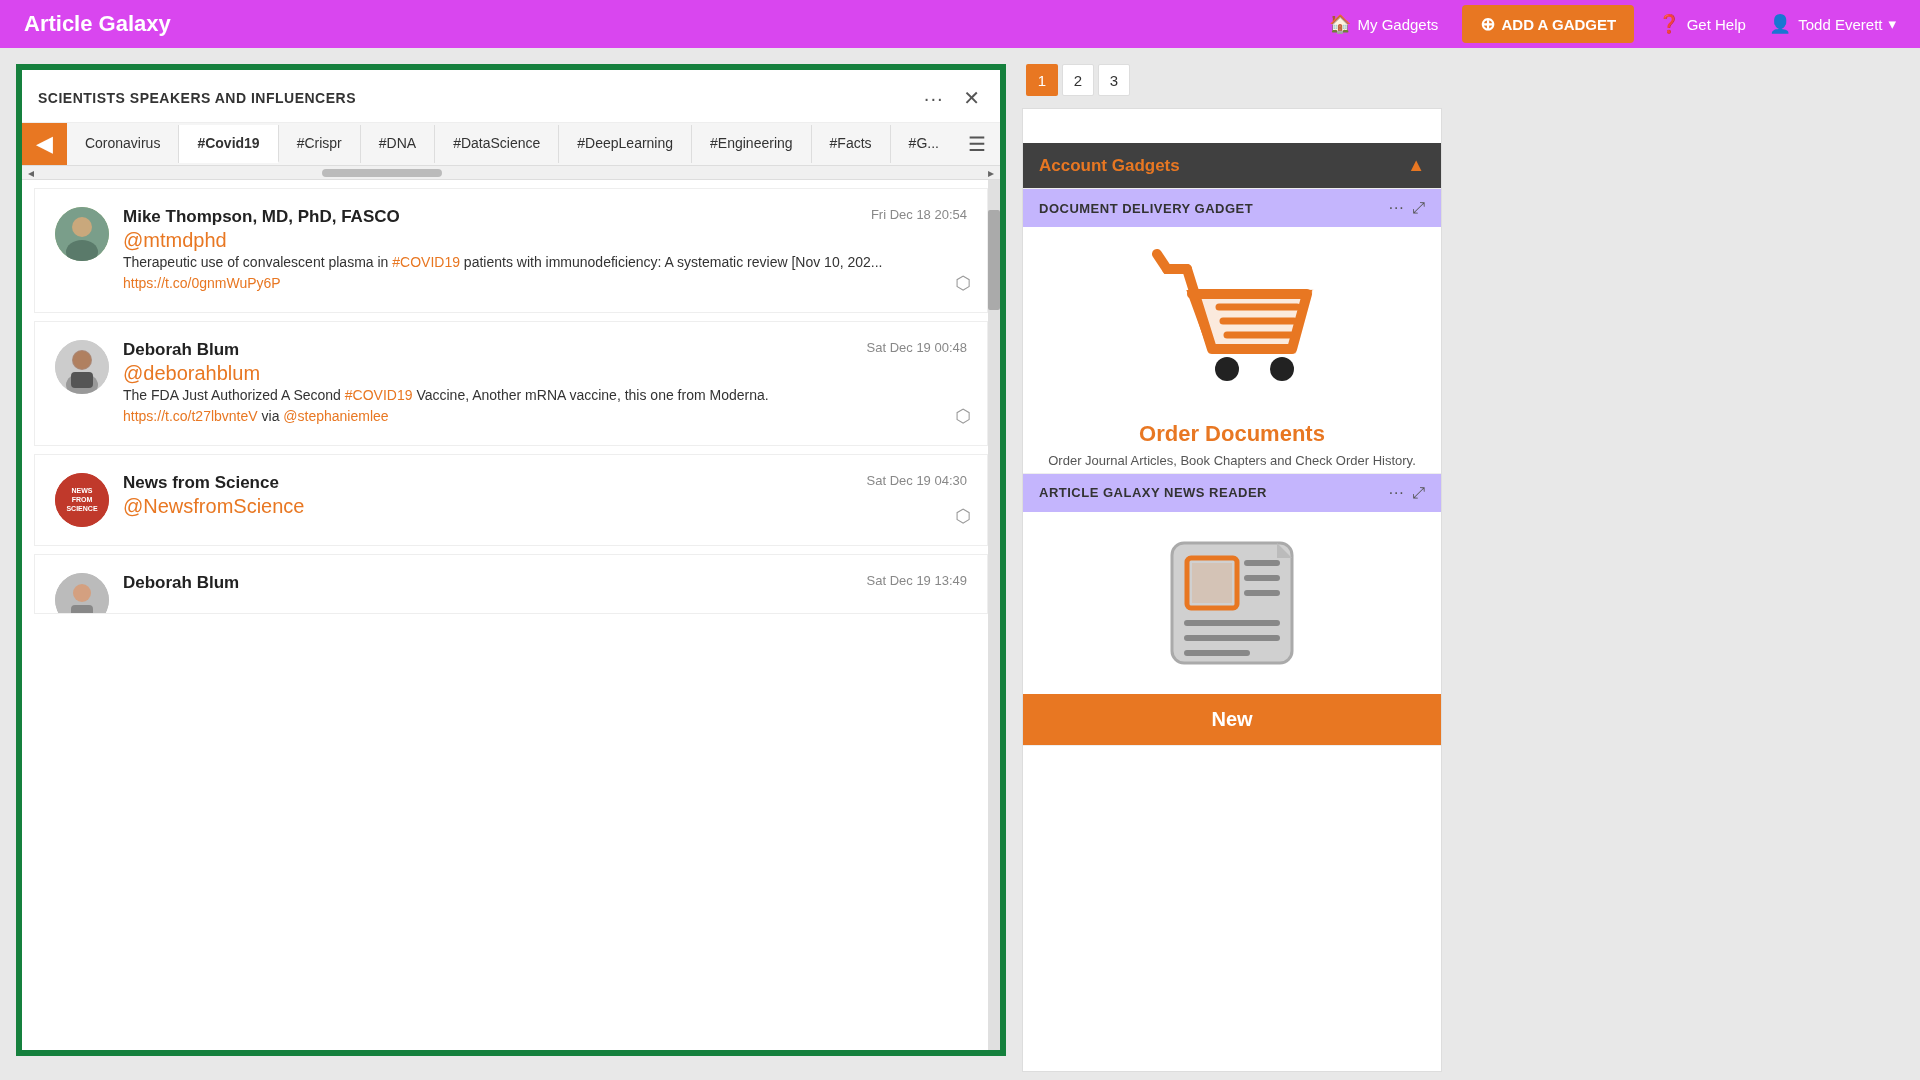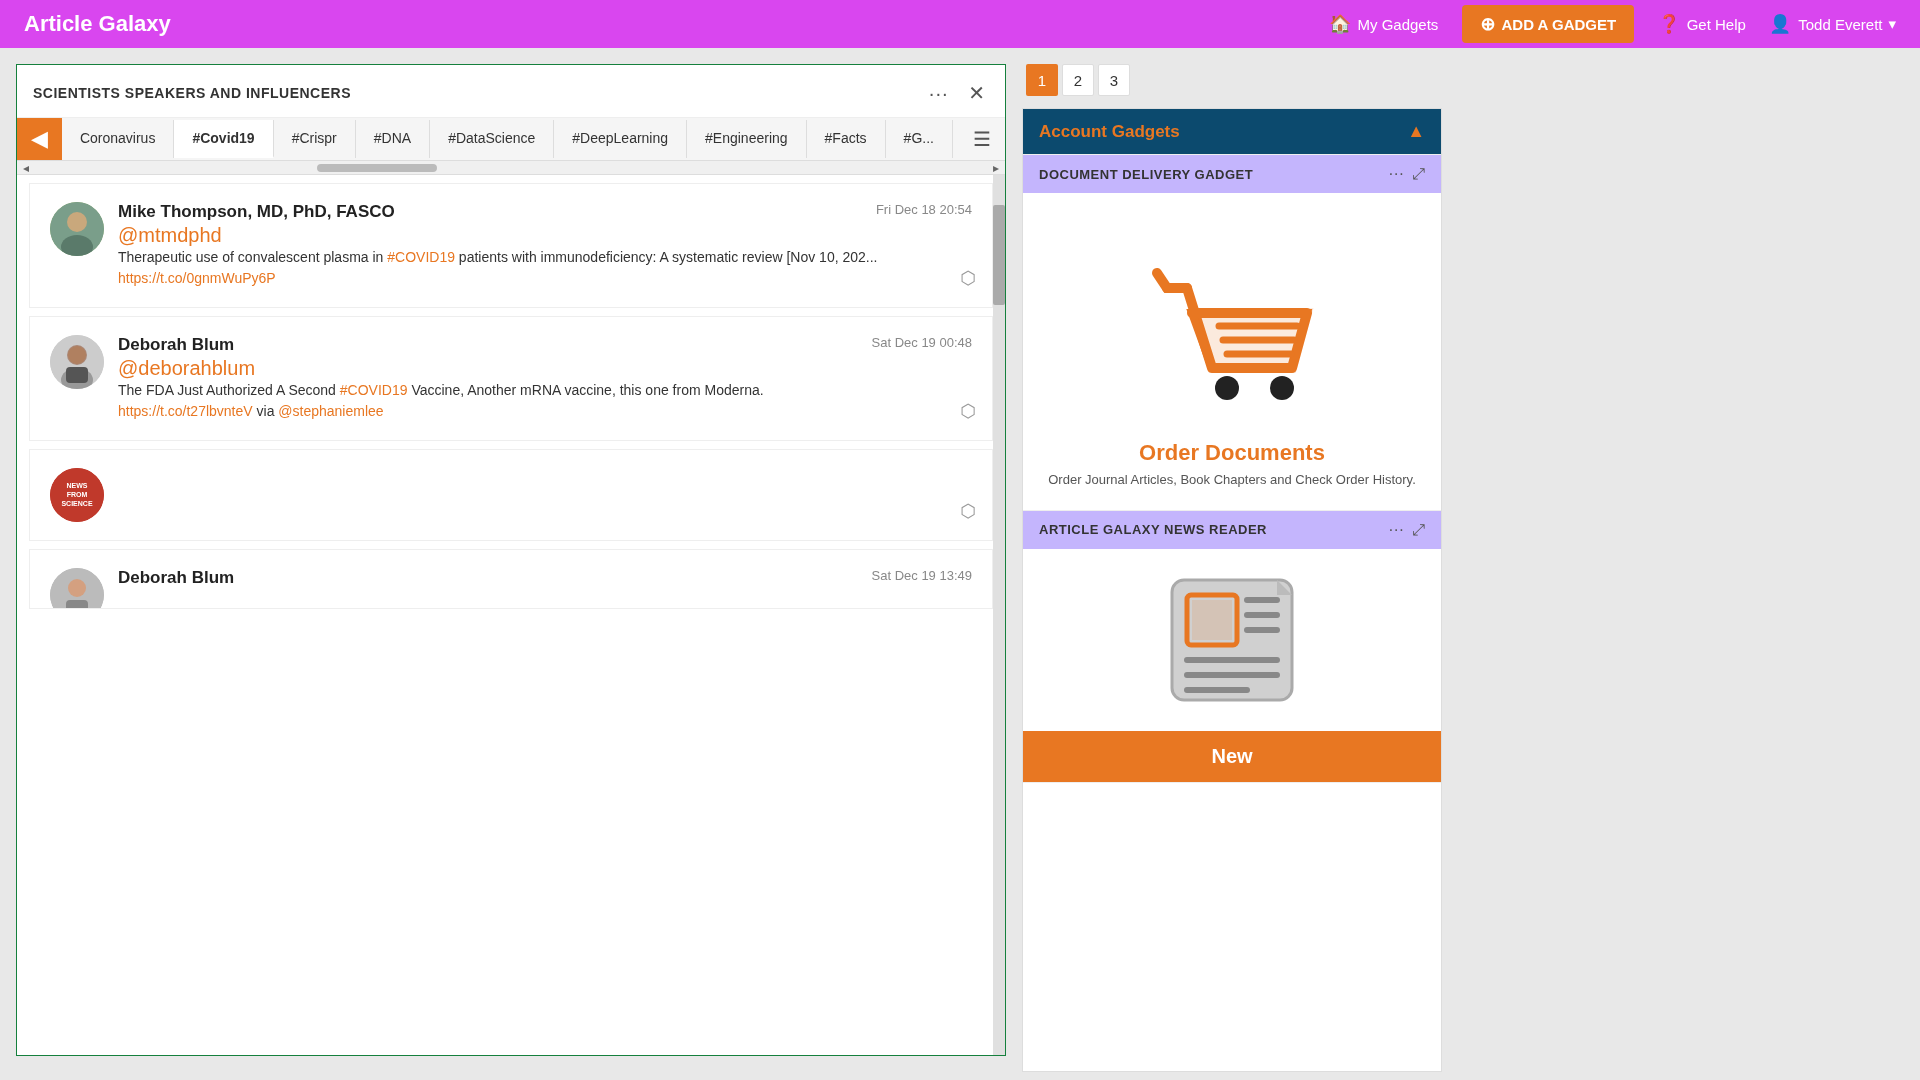--- a/index.html
+++ b/index.html
@@ -51,21 +51,21 @@
     .main-layout {
       display: flex;
       height: calc(1080px - 56px);
     }
 
     
     .left-panel {
       background: #fff;
       width: 990px;
       margin: 16px 16px 16px 16px;
-      border: 1px solid #15803d;
+      border: 6px solid #15803d;
       display: flex;
       flex-direction: column;
       position: relative;
     }
 
     .panel-header {
       display: flex;
       align-items: center;
       justify-content: space-between;
       padding: 14px 16px 10px 16px;
@@ -288,26 +288,27 @@
 
     
     .account-gadgets {
       background: #fff;
       border: 1px solid #ddd;
       flex: 1;
       display: flex;
       flex-direction: column;
     }
     .account-gadgets-header {
-      background: #0c4a6e;
+      background: #404040;
       padding: 12px 16px;
       display: flex;
       align-items: center;
       justify-content: space-between;
       border-bottom: 1px solid #eee;
+      margin-top: 34px;
     }
     .account-gadgets-title {
       color: #e87722;
       font-size: 17px;
       font-weight: bold;
     }
     .collapse-btn {
       background: none;
       border: none;
       cursor: pointer;
@@ -339,26 +340,25 @@
     }
     .gadget-icon-btn {
       background: none;
       border: none;
       cursor: pointer;
       color: #555;
       font-size: 16px;
     }
 
     .gadget-body {
-      padding: 20px;
+      padding: 2px;
       display: flex;
       flex-direction: column;
       align-items: center;
       background: #fff;
-      margin-top: 35px;
     }
 
     
     .cart-icon-container {
       margin: 10px 0;
     }
 
     
     .order-docs-title {
       color: #e87722;
@@ -509,20 +509,27 @@
       <div class="tweet-card">
         <div class="avatar nfs">
           <svg width="54" height="54" viewBox="0 0 54 54">
             <circle cx="27" cy="27" r="27" fill="#c0392b"></circle>
             <text x="27" y="20" text-anchor="middle" fill="white" font-size="7" font-weight="bold">NEWS</text>
             <text x="27" y="29" text-anchor="middle" fill="white" font-size="7" font-weight="bold">FROM</text>
             <text x="27" y="38" text-anchor="middle" fill="white" font-size="7" font-weight="bold">SCIENCE</text>
           </svg>
         </div>
         <div class="tweet-content">
+          <div class="tweet-header">
+            <div>
+              <div class="tweet-author">News from Science</div>
+              <div class="tweet-handle">@NewsfromScience</div>
+            </div>
+            <div class="tweet-time">Sat Dec 19 04:30</div>
+          </div>
         </div>
         <span class="external-icon">⬡</span>
       </div>
 
       <div class="tweet-card partial">
         <div class="avatar db2">
           <svg width="54" height="54" viewBox="0 0 54 54">
             <circle cx="27" cy="27" r="27" fill="#bbb"></circle>
             <circle cx="27" cy="20" r="9" fill="#d4a080"></circle>
             <rect x="16" y="32" width="22" height="16" rx="4" fill="#888"></rect>

